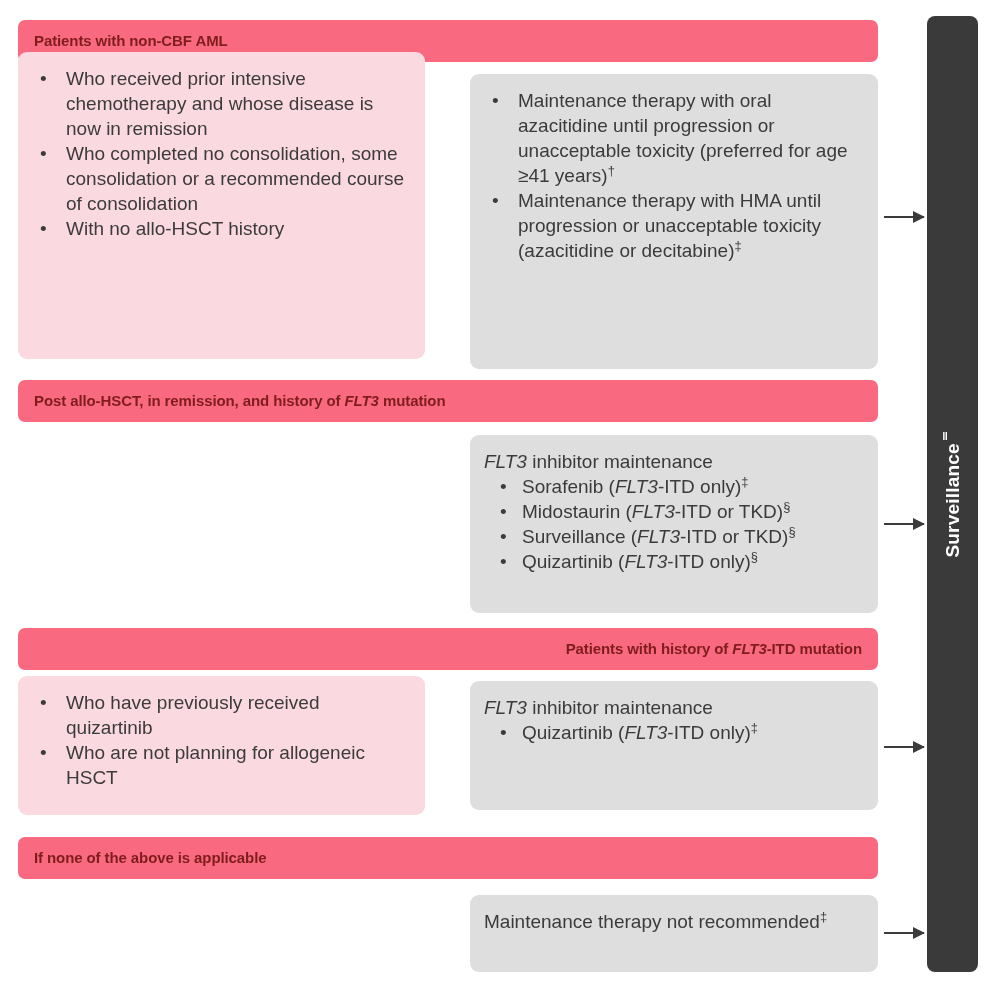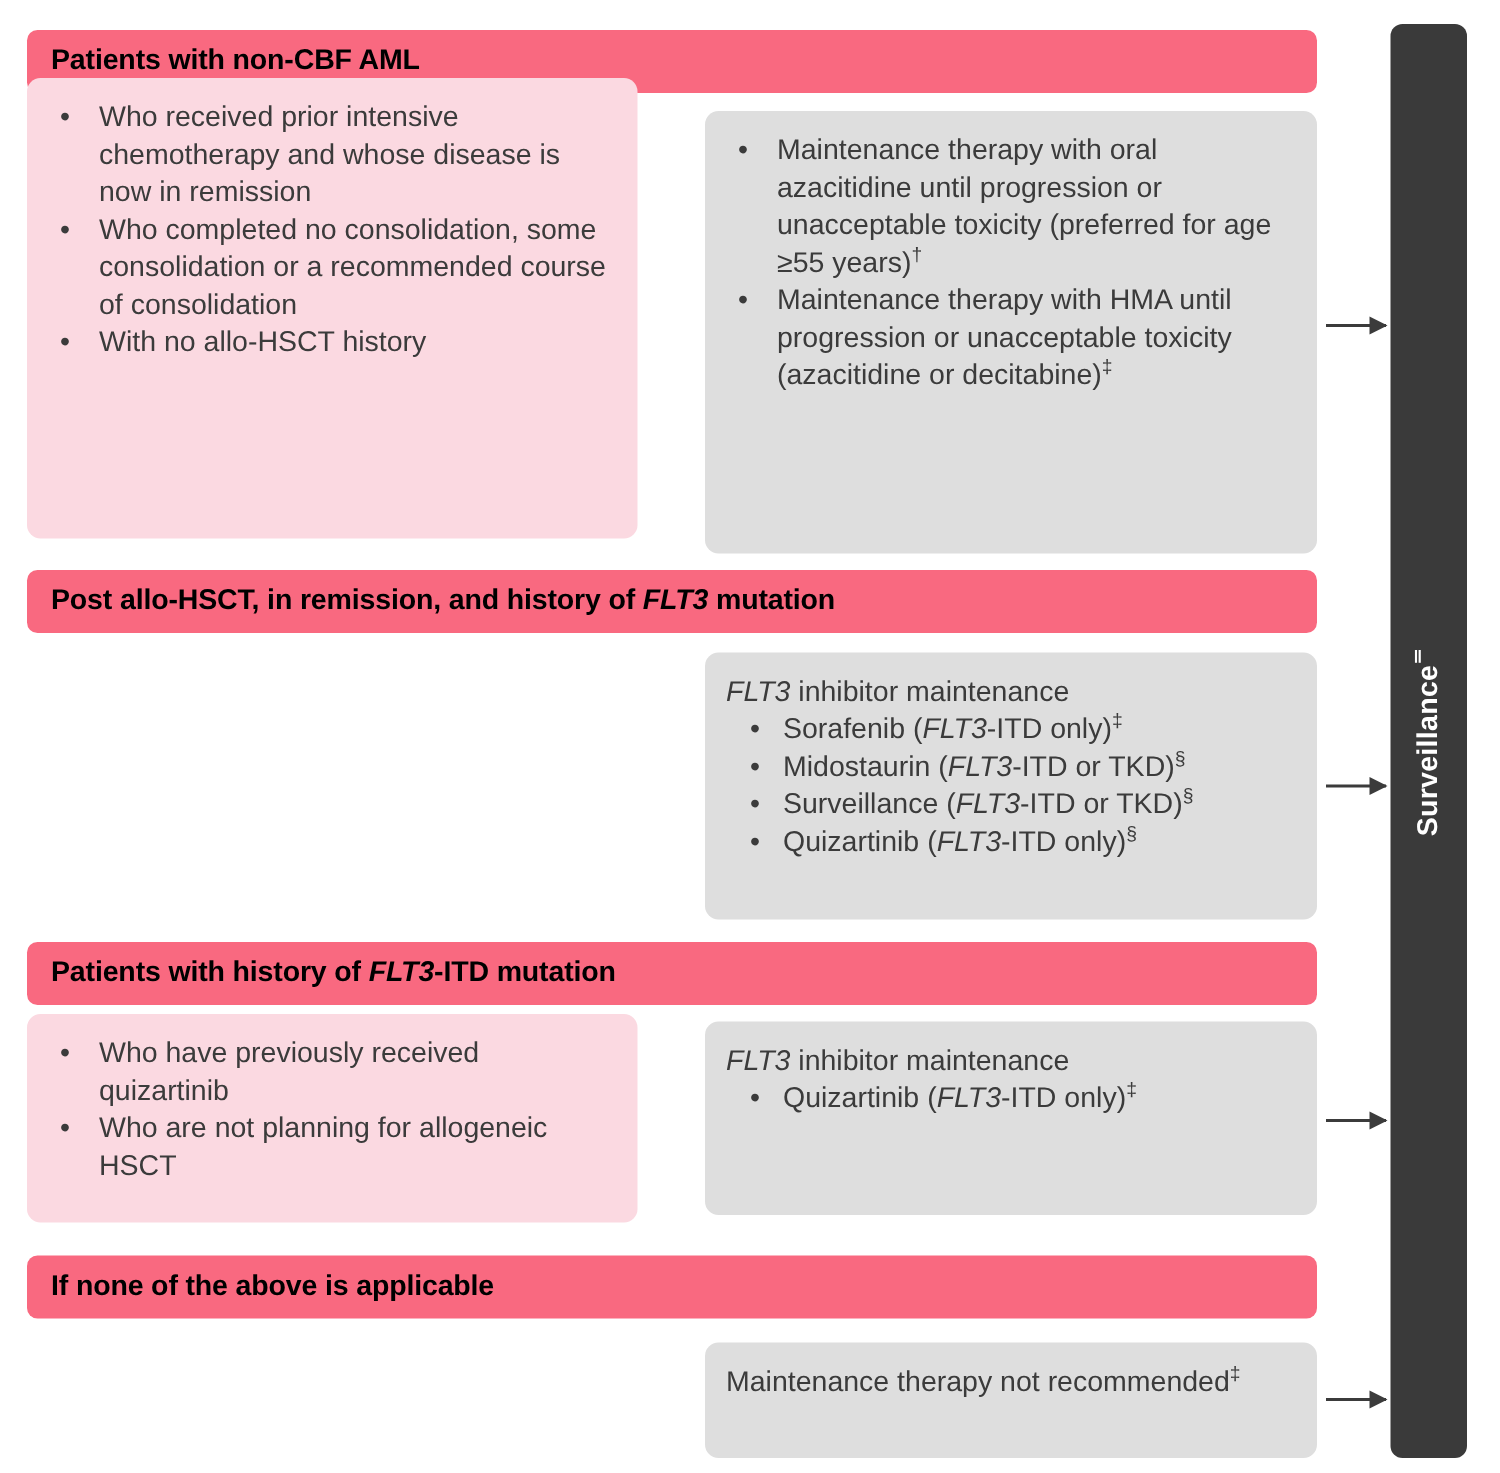--- a/index.html
+++ b/index.html
@@ -44,22 +44,22 @@
     width: 860px;
     height: 42px;
     background: #F96980;
     border-radius: 7px;
     box-sizing: border-box;
     display: flex;
     align-items: center;
     padding: 0 16px;
   }
   .hdr-text {
-    color: #000000;
-    font-size: 19px;
+    color: #7f1d1d;
+    font-size: 15px;
     font-weight: bold;
     letter-spacing: -0.1px;
     line-height: 1.1;
     white-space: nowrap;
   }
   .hdr-text i {
     font-style: italic;
   }
 
   
@@ -186,21 +186,21 @@
             <li>Who received prior intensive chemotherapy and whose disease is now in remission</li>
             <li>Who completed no consolidation, some consolidation or a recommended course of consolidation</li>
             <li>With no allo-HSCT history</li>
           </ul>
         </div>
       </div>
 
       <div class="box gray" style="top:54px; height:295px;">
         <div class="box-text">
           <ul class="blist">
-            <li><span>Maintenance therapy with oral azacitidine until progression or unacceptable toxicity (preferred for age ≥55 years)</span><sup>†</sup></li>
+            <li><span>Maintenance therapy with oral azacitidine until progression or unacceptable toxicity (preferred for age ≥41 years)</span><sup>†</sup></li>
             <li><span>Maintenance therapy with HMA until progression or unacceptable toxicity (azacitidine or decitabine)</span><sup>‡</sup></li>
           </ul>
         </div>
       </div>
     </div>
 
     <div class="row" style="top:380px;">
       <div class="hdr" style="top:0;align-items:center;">
         <span class="hdr-text"><span>Post allo-HSCT, in remission, and history of </span><i>FLT3</i><span> mutation</span></span>
       </div>
@@ -212,21 +212,21 @@
             <li><span>Sorafenib (</span><i>FLT3</i><span>-ITD only)</span><sup>‡</sup></li>
             <li><span>Midostaurin (</span><i>FLT3</i><span>-ITD or TKD)</span><sup>§</sup></li>
             <li><span>Surveillance (</span><i>FLT3</i><span>-ITD or TKD)</span><sup>§</sup></li>
             <li><span>Quizartinib (</span><i>FLT3</i><span>-ITD only)</span><sup>§</sup></li>
           </ul>
         </div>
       </div>
     </div>
 
     <div class="row" style="top:628px;">
-      <div class="hdr" style="top:0;">
+      <div class="hdr" style="top:0;justify-content:flex-end;">
         <span class="hdr-text"><span>Patients with history of </span><i>FLT3</i><span>-ITD mutation</span></span>
       </div>
 
       <div class="box pink" style="top:48px; height:139px;">
         <div class="box-text">
           <ul class="blist">
             <li>Who have previously received quizartinib</li>
             <li>Who are not planning for allogeneic HSCT</li>
           </ul>
         </div>

